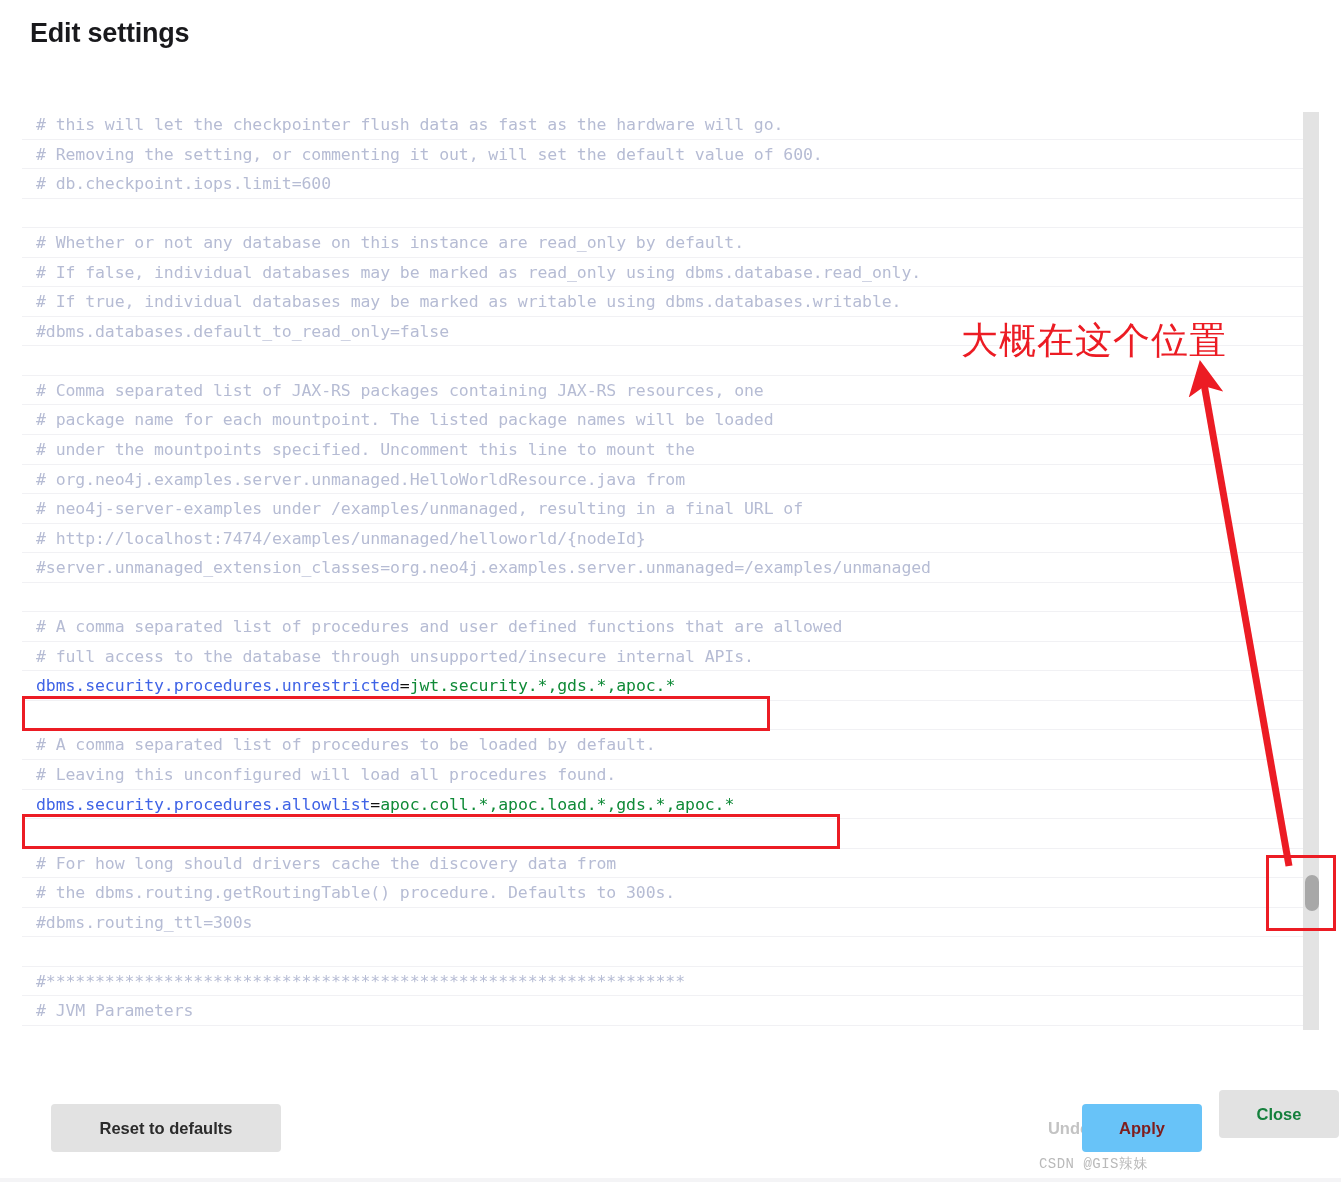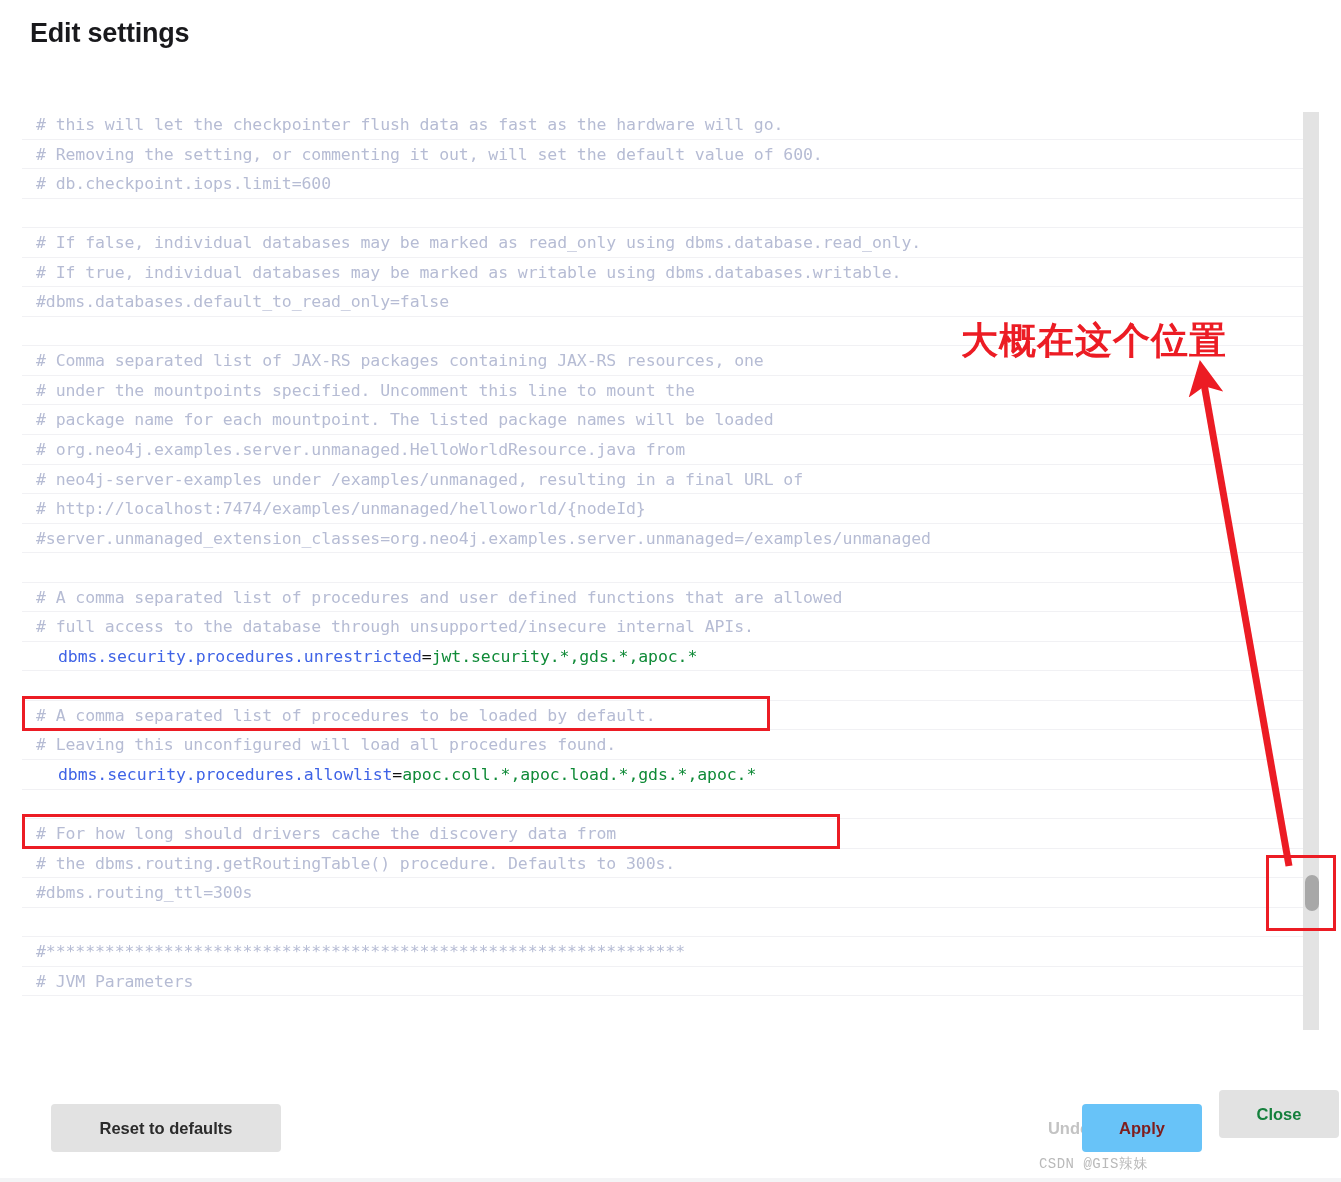--- a/index.html
+++ b/index.html
@@ -47,21 +47,21 @@
     line-height: 29.55px;
     border-bottom: 1px solid #f1f1f4;
     padding-left: 14px;
     white-space: pre;
     font-family: "DejaVu Sans Mono", "Liberation Mono", monospace;
     font-size: 16.5px;
     color: #b6bcd4;
     letter-spacing: -0.1px;
   }
   .code-line.blank { color: transparent; }
-  .tok-key   { color: #3f63e6; margin-left: 22px; }
+  .tok-key   { color: #3f63e6; }
   .tok-eq    { color: #111111; }
   .tok-val   { color: #0f8a37; }
 
   
   .scroll-track {
     position: absolute;
     left: 1281px; top: 2px;
     width: 18px; height: 918px;
     background: #e3e3e3;
   }
@@ -85,21 +85,20 @@
   #red-box-scrollbar    { left: 1266px; top: 855px; width: 70px;   height: 76px; }
 
   .red-note {
     position: absolute;
     left: 961px; top: 316px;
     font-size: 37px;
     color: #ec1c24;
     font-family: "DejaVu Sans", sans-serif;
     letter-spacing: 1px;
     white-space: nowrap;
-    font-weight: bold;
   }
   #arrow-svg {
     position: absolute;
     left: 0; top: 0;
     width: 1341px; height: 1182px;
     pointer-events: none;
   }
 
   
   .footer {
@@ -164,27 +163,28 @@
 <div id="app">
 
   <div class="page-title">Edit settings</div>
 
   <div class="editor-wrap">
     <div class="code-area" id="code-area">
         <div class="code-line"># this will let the checkpointer flush data as fast as the hardware will go.</div>
         <div class="code-line"># Removing the setting, or commenting it out, will set the default value of 600.</div>
         <div class="code-line"># db.checkpoint.iops.limit=600</div>
         <div class="code-line blank">&nbsp;</div>
+        <div class="code-line"># Whether or not any database on this instance are read_only by default.</div>
         <div class="code-line"># If false, individual databases may be marked as read_only using dbms.database.read_only.</div>
         <div class="code-line"># If true, individual databases may be marked as writable using dbms.databases.writable.</div>
         <div class="code-line">#dbms.databases.default_to_read_only=false</div>
         <div class="code-line blank">&nbsp;</div>
         <div class="code-line"># Comma separated list of JAX-RS packages containing JAX-RS resources, one</div>
+        <div class="code-line"># package name for each mountpoint. The listed package names will be loaded</div>
         <div class="code-line"># under the mountpoints specified. Uncomment this line to mount the</div>
-        <div class="code-line"># package name for each mountpoint. The listed package names will be loaded</div>
         <div class="code-line"># org.neo4j.examples.server.unmanaged.HelloWorldResource.java from</div>
         <div class="code-line"># neo4j-server-examples under /examples/unmanaged, resulting in a final URL of</div>
         <div class="code-line"># http://localhost:7474/examples/unmanaged/helloworld/{nodeId}</div>
         <div class="code-line">#server.unmanaged_extension_classes=org.neo4j.examples.server.unmanaged=/examples/unmanaged</div>
         <div class="code-line blank">&nbsp;</div>
         <div class="code-line"># A comma separated list of procedures and user defined functions that are allowed</div>
         <div class="code-line"># full access to the database through unsupported/insecure internal APIs.</div>
         <div class="code-line"><span class="tok-key">dbms.security.procedures.unrestricted</span><span class="tok-eq">=</span><span class="tok-val">jwt.security.*,gds.*,apoc.*</span></div>
         <div class="code-line blank">&nbsp;</div>
         <div class="code-line"># A comma separated list of procedures to be loaded by default.</div>

